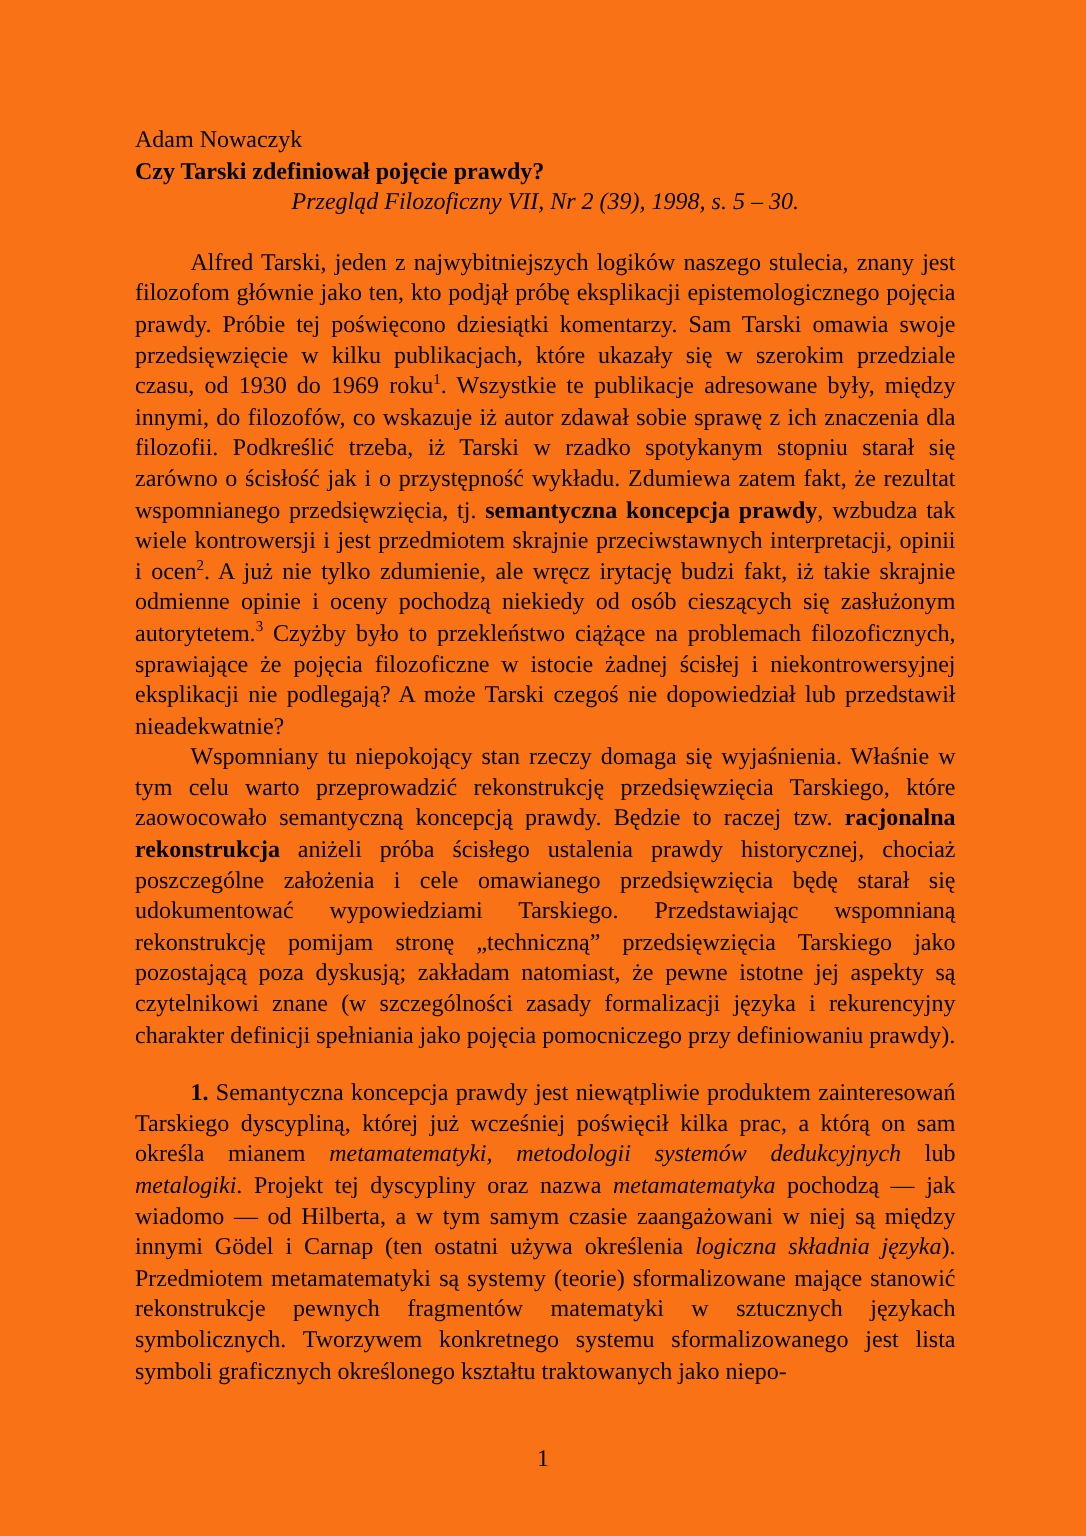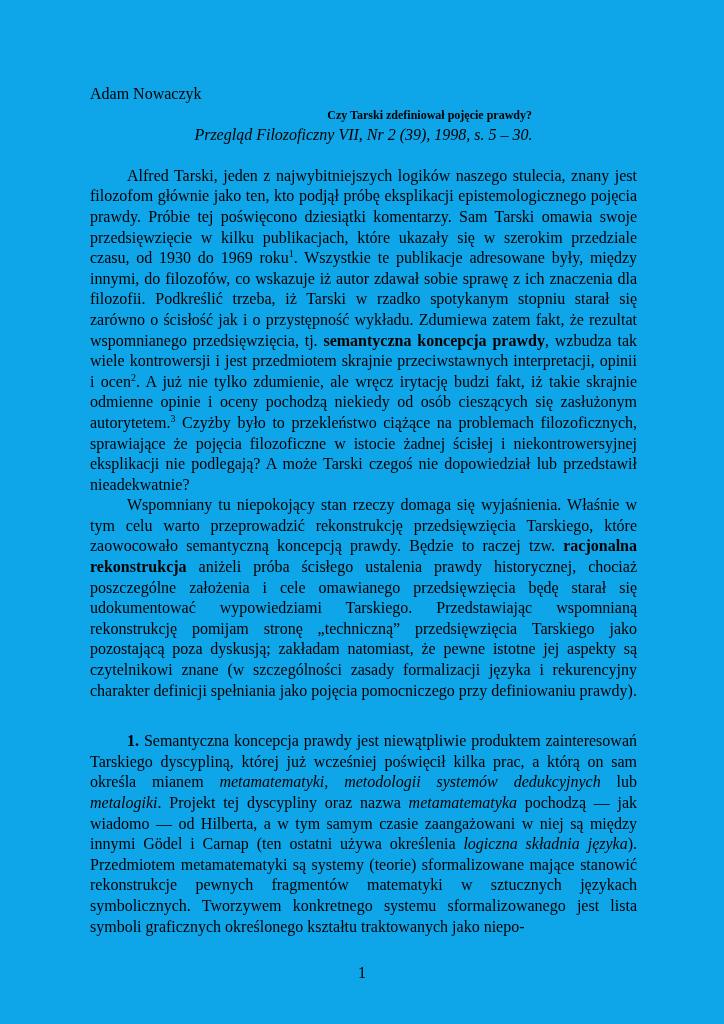--- a/index.html
+++ b/index.html
@@ -7,54 +7,54 @@
   body {
     width: 724px;
     height: 1024px;
     font-family: "Liberation Serif", "DejaVu Serif", serif;
     color: #000000;
   }
   .page {
     position: relative;
     width: 724px;
     height: 1024px;
-    background: #0ea5e9;
+    background: #f97316;
     padding: 84px 87px 0 90px;
     overflow: hidden;
   }
   .header-block { margin-bottom: 20px; }
   .author-line {
     font-size: 16px;
     line-height: 20.6px;
     text-align: left;
   }
   .article-title {
-    font-size: 12px;
+    font-size: 16px;
     line-height: 20.6px;
     font-weight: bold;
-    text-align: right;
+    text-align: left;
     margin-right: 105px; 
   }
   .journal-line {
     font-size: 16px;
     line-height: 20.6px;
     font-style: italic;
     text-align: center;
   }
   .body-text {
     font-size: 16px;
     line-height: 20.6px;
     text-align: justify;
   }
   .body-text p.para {
     text-indent: 37px;
     margin: 0;
   }
   
-  .body-text p.para:nth-of-type(3) { margin-top: 30px; }
+  .body-text p.para:nth-of-type(3) { margin-top: 18px; }
   .run-n { }
   .run-b { font-weight: bold; }
   .run-i { font-style: italic; }
   .run-sup {
     font-size: 10px;
     vertical-align: super;
     line-height: 0;
   }
   .page-number {
     position: absolute;

